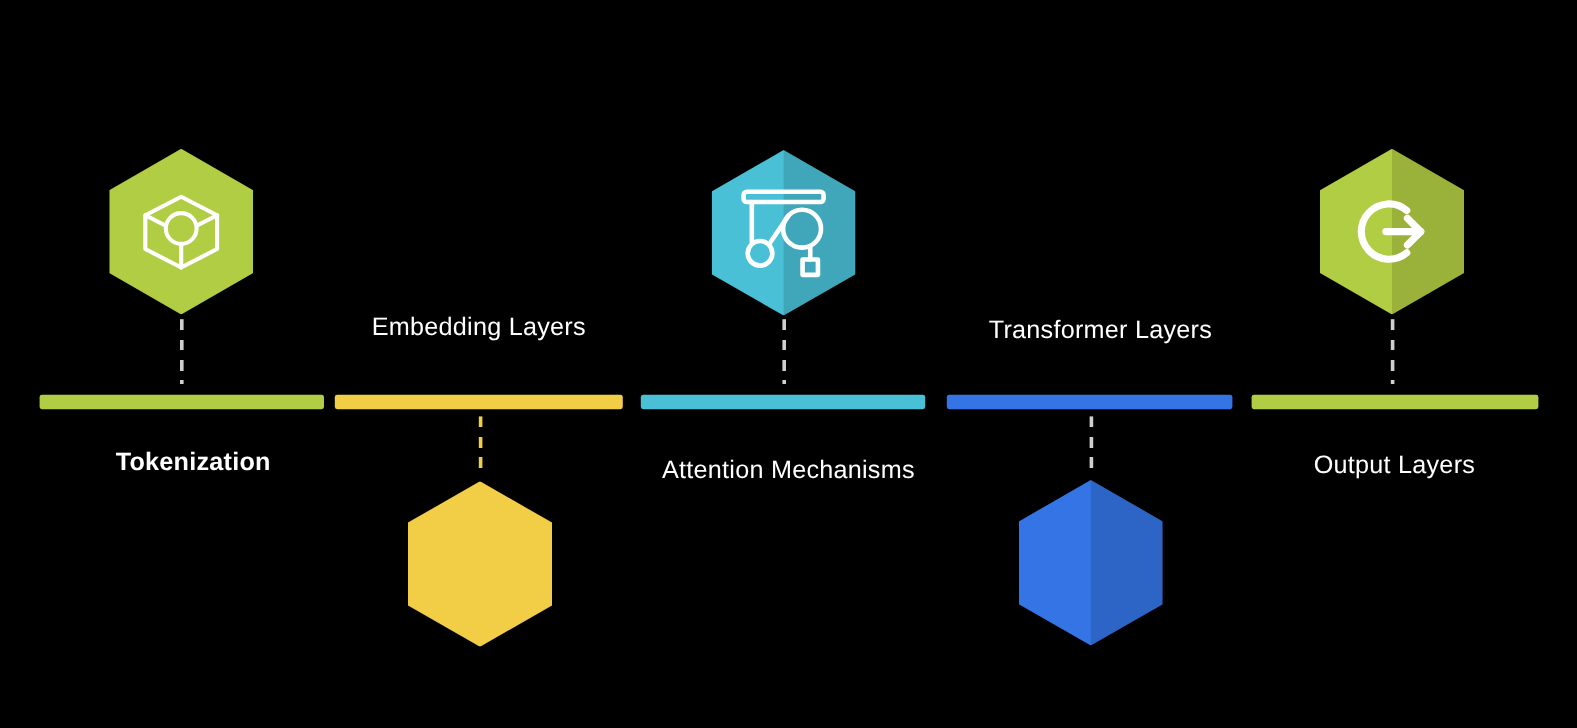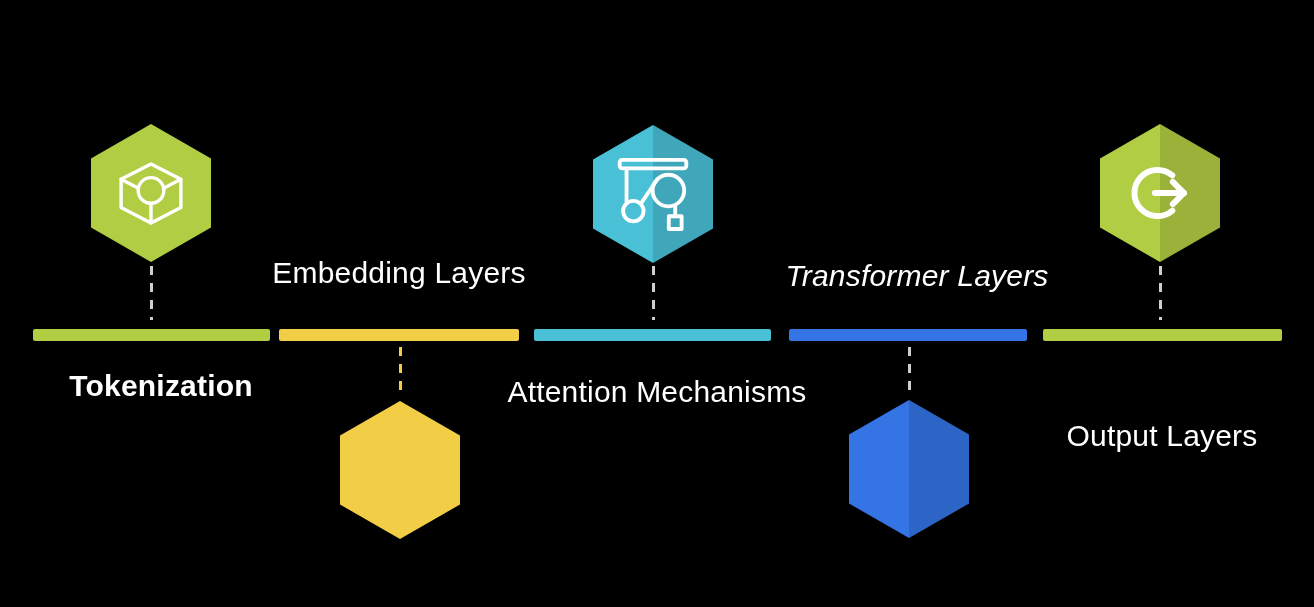--- a/index.html
+++ b/index.html
@@ -25,26 +25,26 @@
   .c5{left:1159px;top:266px;height:54px;}
   
   .seg{position:absolute;top:329px;height:12px;border-radius:2px;}
   .seg-1{left:33px;width:237px;}
   .seg-2{left:279px;width:240px;}
   .seg-3{left:534px;width:237px;}
   .seg-4{left:789px;width:238px;}
   .seg-5{left:1043px;width:239px;}
   
   .stage-label{position:absolute;transform:translateX(-50%);white-space:nowrap;
-       color:#ffffff;font-size:30px;font-weight:500;line-height:38px;letter-spacing:0.2px;}
+       color:#ffffff;font-size:21px;font-weight:500;line-height:38px;letter-spacing:0.2px;}
   .lbl-1{left:161px;top:367px;font-weight:bold;}
   .lbl-2{left:399px;top:254px;}
   .lbl-3{left:657px;top:373px;}
-  .lbl-4{left:917px;top:257px;font-style:italic;}
-  .lbl-5{left:1162px;top:369px;margin-top:48px;}
+  .lbl-4{left:917px;top:257px;}
+  .lbl-5{left:1162px;top:369px;}
   svg{display:block;}
 </style>
 </head>
 <body>
 
 <div class="canvas">
 
   <div>
     <div class="hex hex-1" style="background-color: rgb(177, 205, 67);">
       <svg class="icon" viewBox="0 0 96 96" fill="none" stroke="#ffffff" stroke-width="4" stroke-linejoin="round" stroke-linecap="round">

